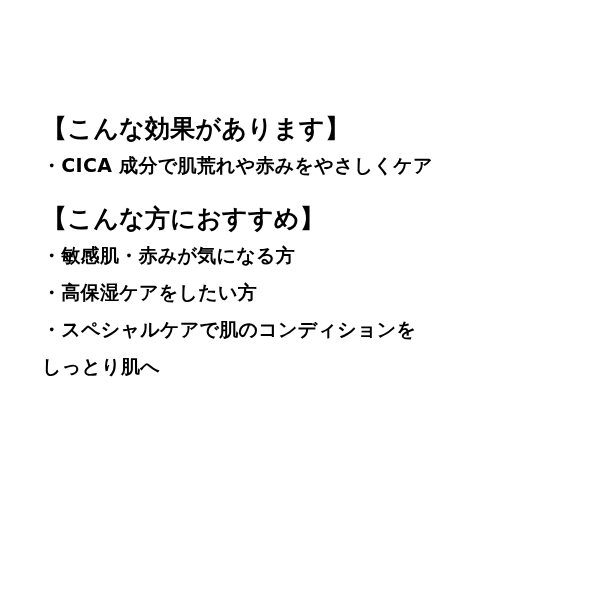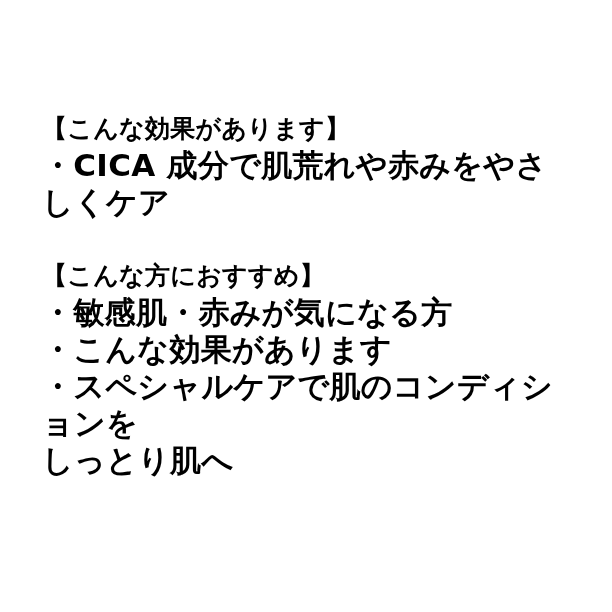--- a/index.html
+++ b/index.html
@@ -18,26 +18,26 @@
     width: 612px;
     height: 612px;
     background: #ffffff;
     box-sizing: border-box;
     padding: 110px 36px 0 42px;
   }
   .block {
     margin: 0;
   }
   .block + .block {
-    margin-top: 36px;
+    margin-top: 16px;
   }
   .line {
     color: #000000;
     font-weight: 700;
-    font-size: 31px;
+    font-size: 19px;
     line-height: 37px;
     letter-spacing: 0.3px;
     white-space: pre-wrap;
     -webkit-font-smoothing: antialiased;
   }
   .heading {
     font-size: 25px;
   }
 </style>
 </head>
@@ -46,18 +46,18 @@
 <div class="page">
 
   <div class="block">
     <div class="line heading">【こんな効果があります】</div>
     <div class="line">・CICA 成分で肌荒れや赤みをやさしくケア</div>
   </div>
 
   <div class="block">
     <div class="line heading">【こんな方におすすめ】</div>
     <div class="line">・敏感肌・赤みが気になる方</div>
-    <div class="line">・こんな効果があります</div>
+    <div class="line">・高保湿ケアをしたい方</div>
     <div class="line">・スペシャルケアで肌のコンディションを</div>
     <div class="line">しっとり肌へ</div>
   </div>
 
 </div>
 
 </body></html>

